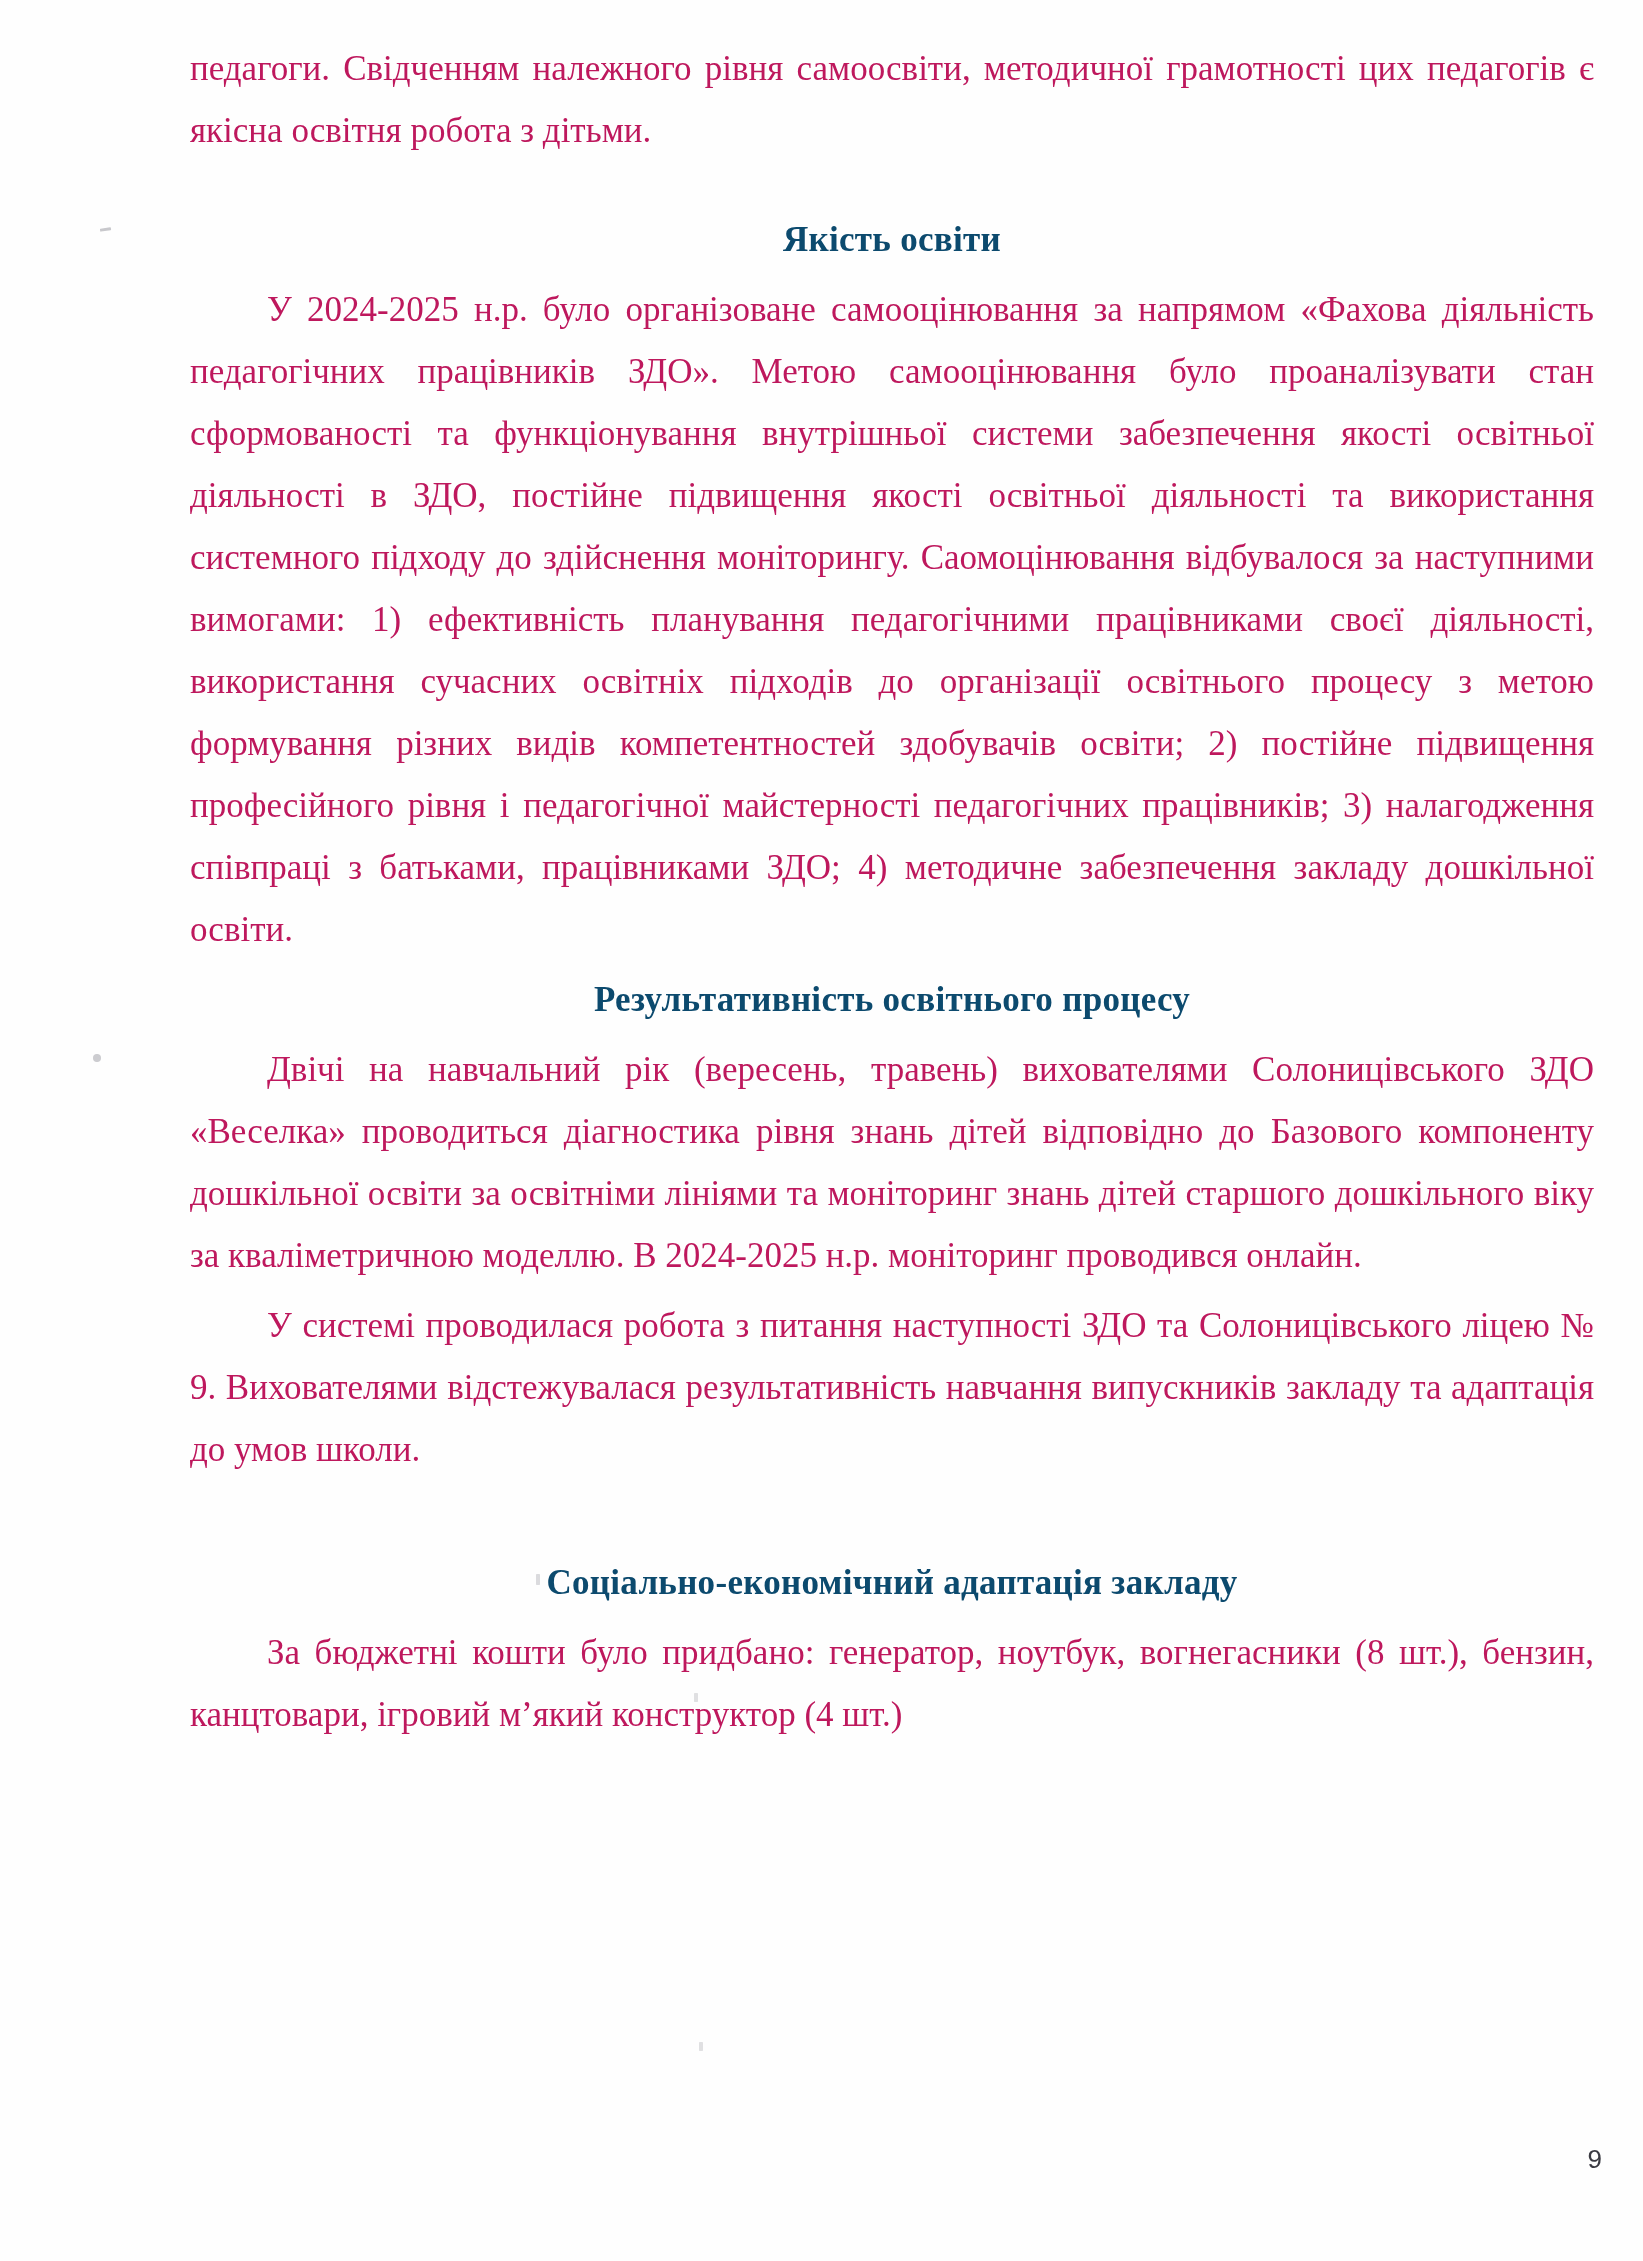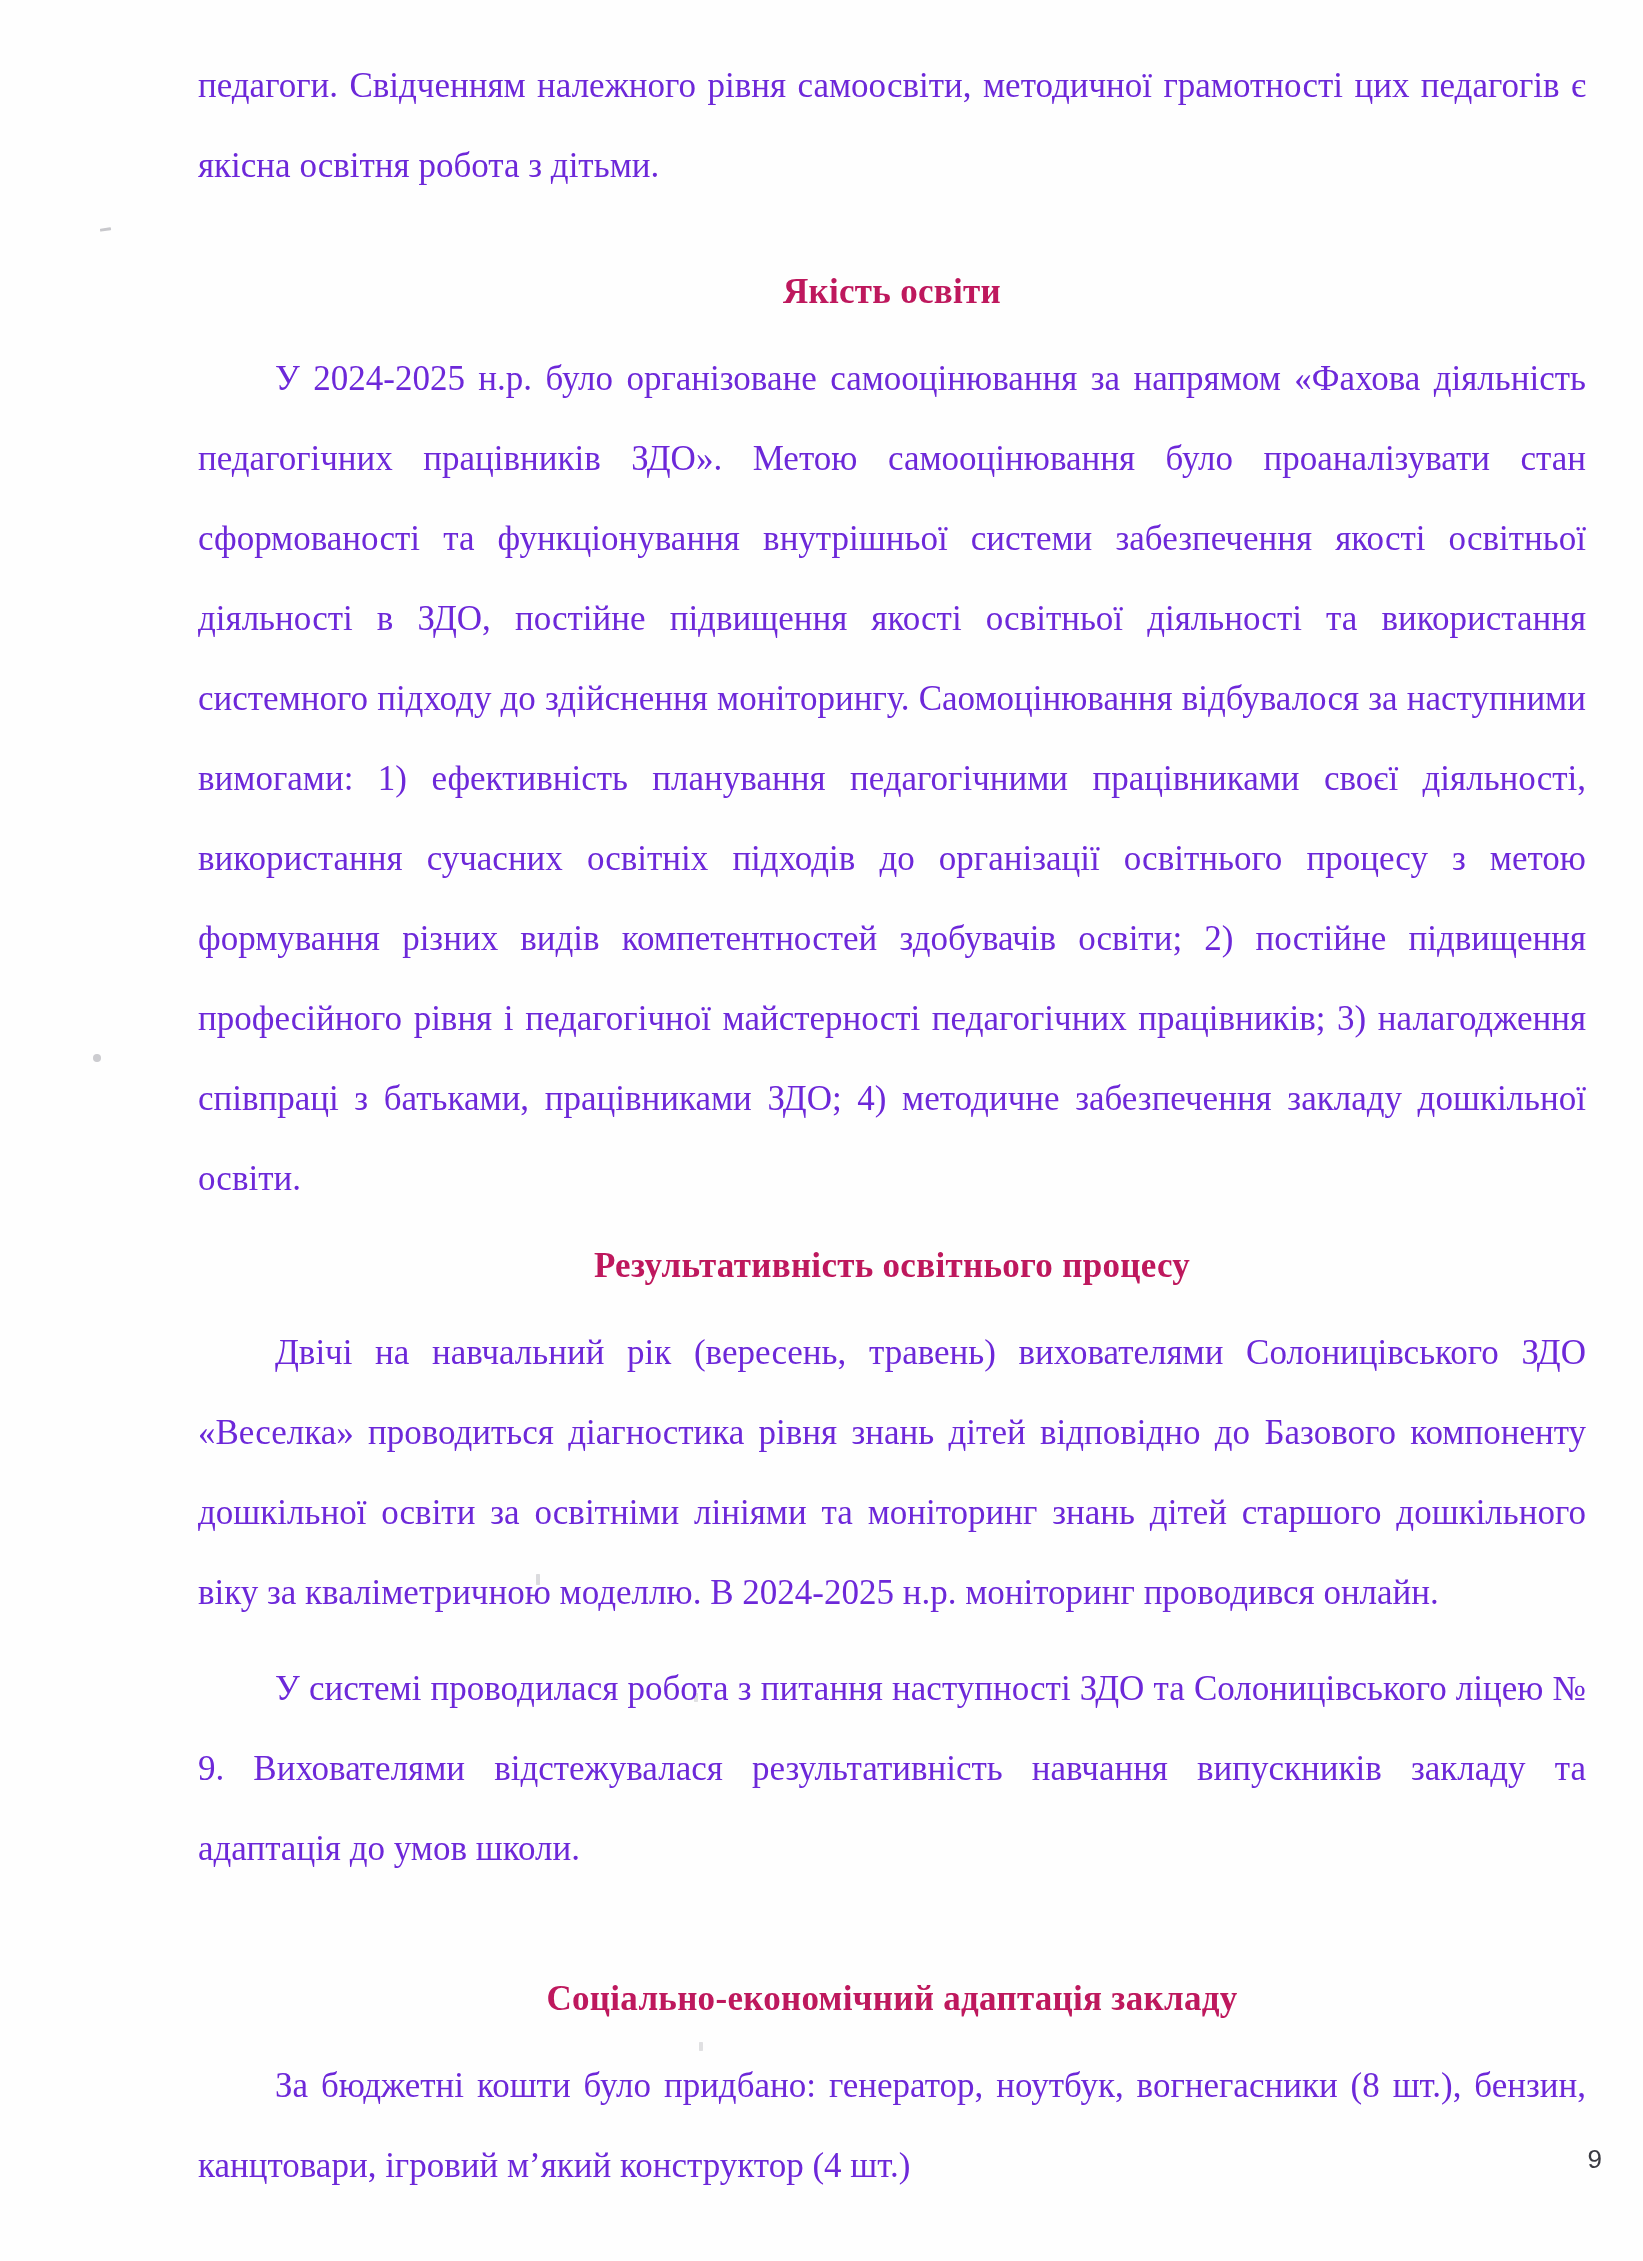--- a/index.html
+++ b/index.html
@@ -18,39 +18,39 @@
     font-family: "Liberation Serif", "DejaVu Serif", serif;
     color: #2b2b33;
   }
   .content {
     position: absolute;
     left: 182px;
     top: 0;
     width: 1420px;
   }
   p.body {
-    margin: 16px;
+    margin: 8px;
     font-size: 35px;
-    line-height: 80px;
+    line-height: 62px;
     text-align: justify;
     text-justify: inter-word;
     text-indent: 77px;
-    color: #6d28d9;
+    color: #be185d;
     hyphens: none;
   }
   p.body.noindent {
     text-indent: 0;
   }
   h2.heading {
     margin: 0;
     font-size: 35px;
     line-height: 62px;
     font-weight: bold;
     text-align: center;
-    color: #be185d;
+    color: #0c4a6e;
     letter-spacing: 0.3px;
   }
   .gap-md { height: 39px; }
   .gap-lg { height: 63px; }
   .spacer-top { height: 30px; }
 
   .page-number {
     position: absolute;
     right: 42px;
     bottom: 86px;

